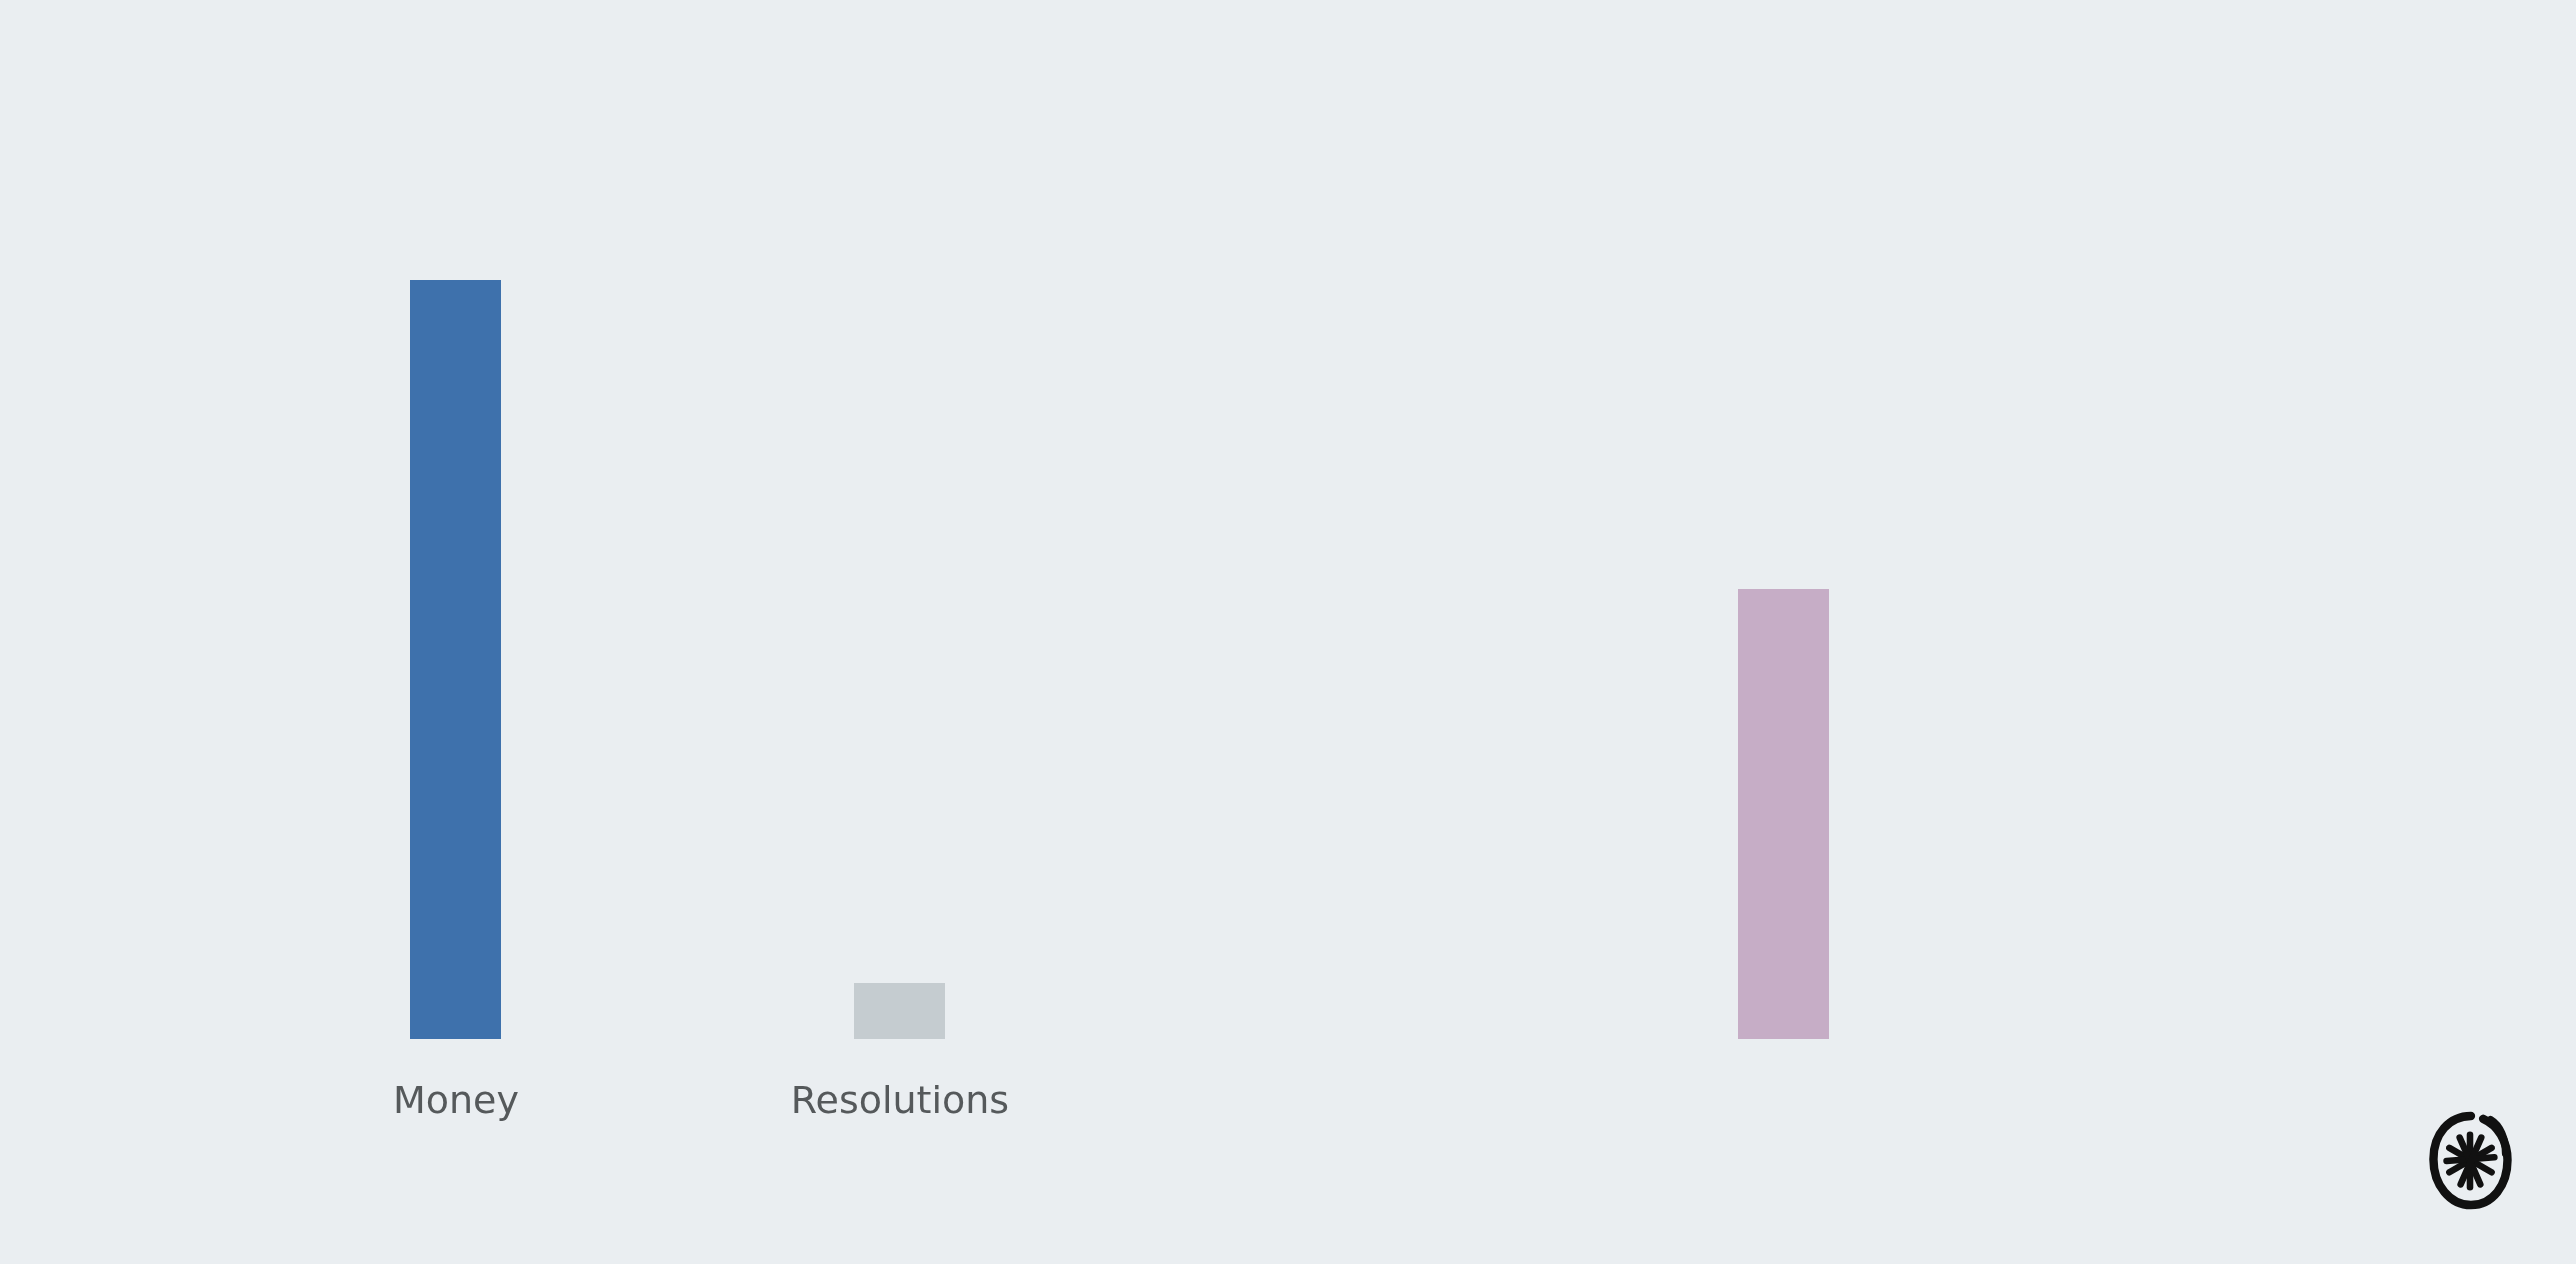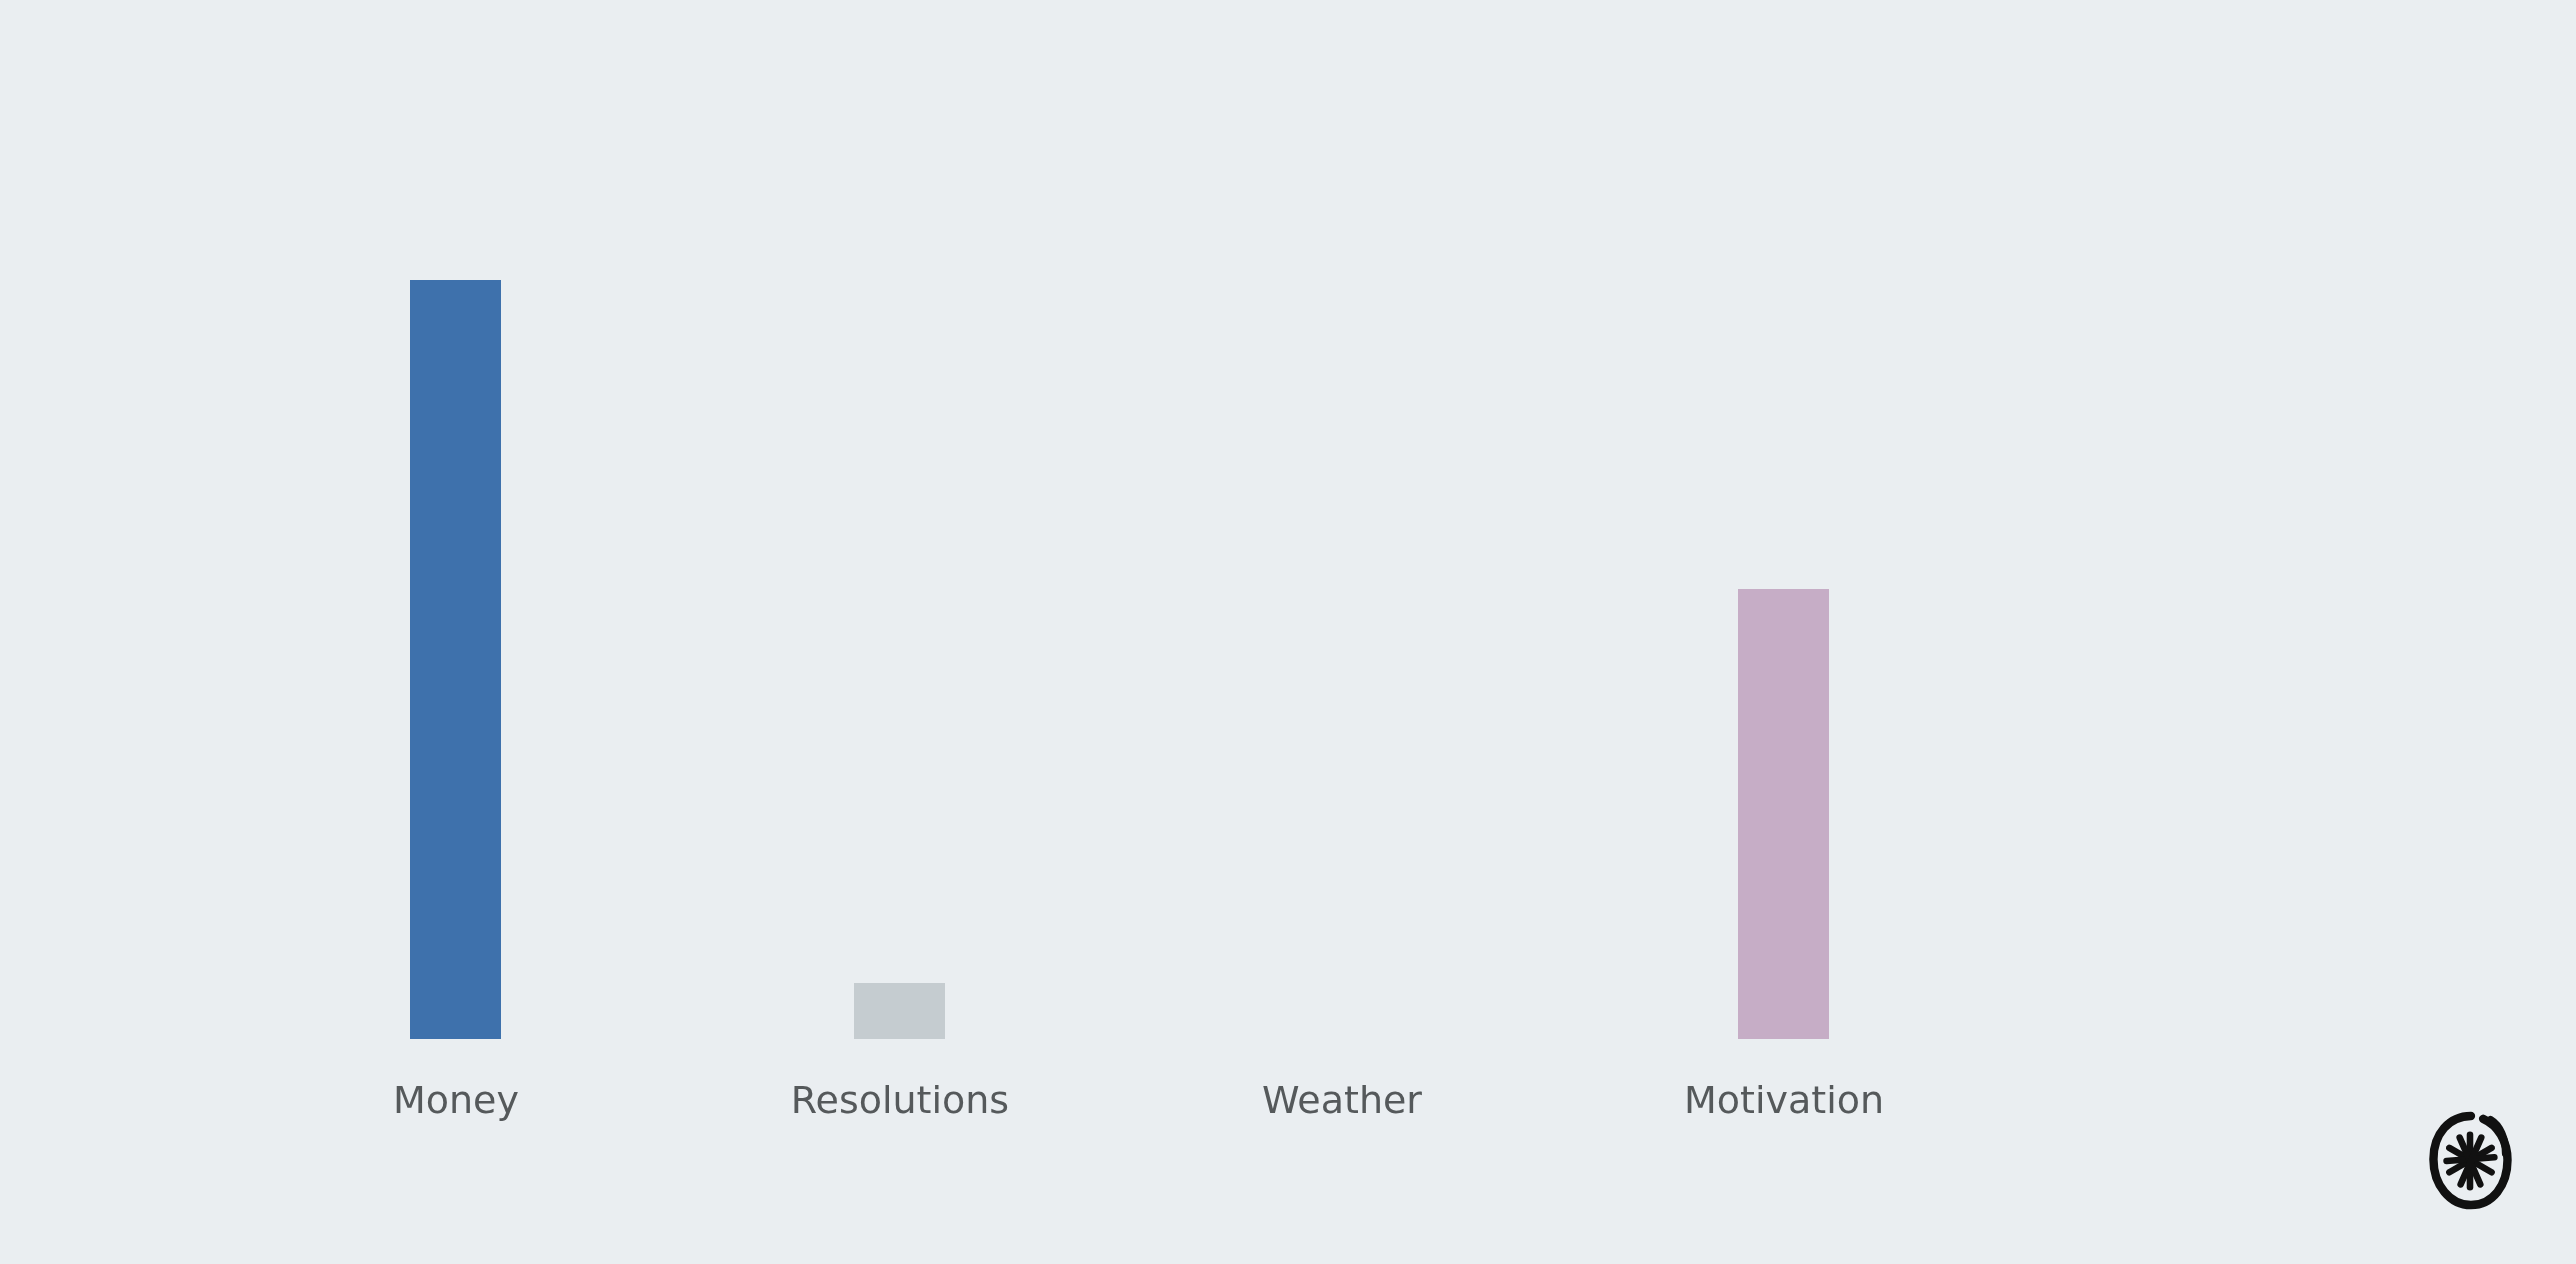--- a/index.html
+++ b/index.html
@@ -96,28 +96,23 @@
     <div class="bar-slot" style="left:679px;">
       <div class="bar" style="height: 56px; background: rgb(197, 204, 208); bottom: 226px;"></div>
       <div class="cat-label">Resolutions</div>
     </div>
 
     <div class="bar-slot" style="left:235px;">
       <div class="bar" style="height: 759px; background: rgb(62, 113, 172); bottom: 226px;"></div>
       <div class="cat-label">Money</div>
     </div>
 
-    <div class="bar-slot" style="left:1121px;">
-
-      <div class="cat-label">Weather</div>
-    </div>
 
     <div class="bar-slot" style="left:1563px;">
       <div class="bar" style="height: 450px; background: rgb(198, 173, 198); bottom: 226px;"></div>
-      <div class="cat-label">Motivation</div>
     </div>
 
 
   </div>
 
   <div class="watermark">
     <svg viewBox="0 0 96 108" xmlns="http://www.w3.org/2000/svg">
       <path d="M49 6
                C 26 6, 9 25, 9 52
                C 9 80, 27 101, 49 101

